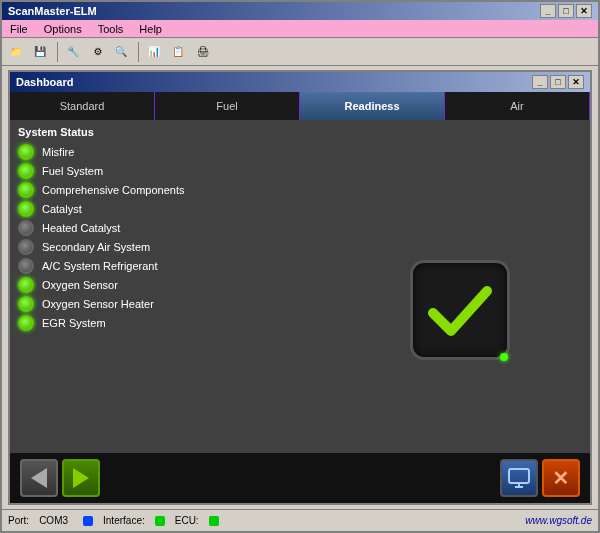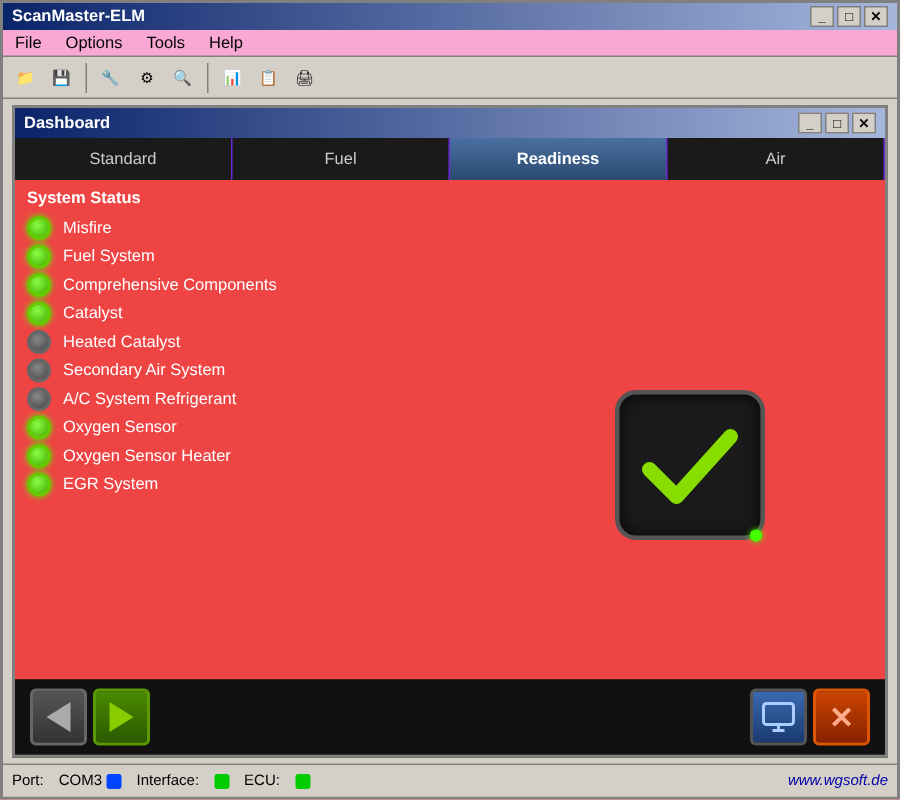--- a/index.html
+++ b/index.html
@@ -159,21 +159,21 @@
 
     .tab.active {
       background: linear-gradient(to bottom, #4a6fa0, #2a4a70);
       color: white;
       font-weight: bold;
     }
 
     
     .dashboard-content {
       flex: 1;
-      background: #ef4444;
+      background: #404040;
       display: flex;
       flex-direction: column;
       overflow: hidden;
     }
 
     .system-status-label {
       color: white;
       font-size: 11px;
       font-weight: bold;
       padding: 6px 8px 4px 8px;
@@ -337,21 +337,21 @@
 
     .status-footer-left {
       display: flex;
       gap: 10px;
       align-items: center;
     }
 
     .status-indicator-small {
       display: inline-flex;
       align-items: center;
-      gap: 3px;
+      gap: 15px;
       justify-content: space-between;
     }
 
     .led {
       width: 10px;
       height: 10px;
       border-radius: 2px;
     }
 
     .led.green { background: #00cc00; }

